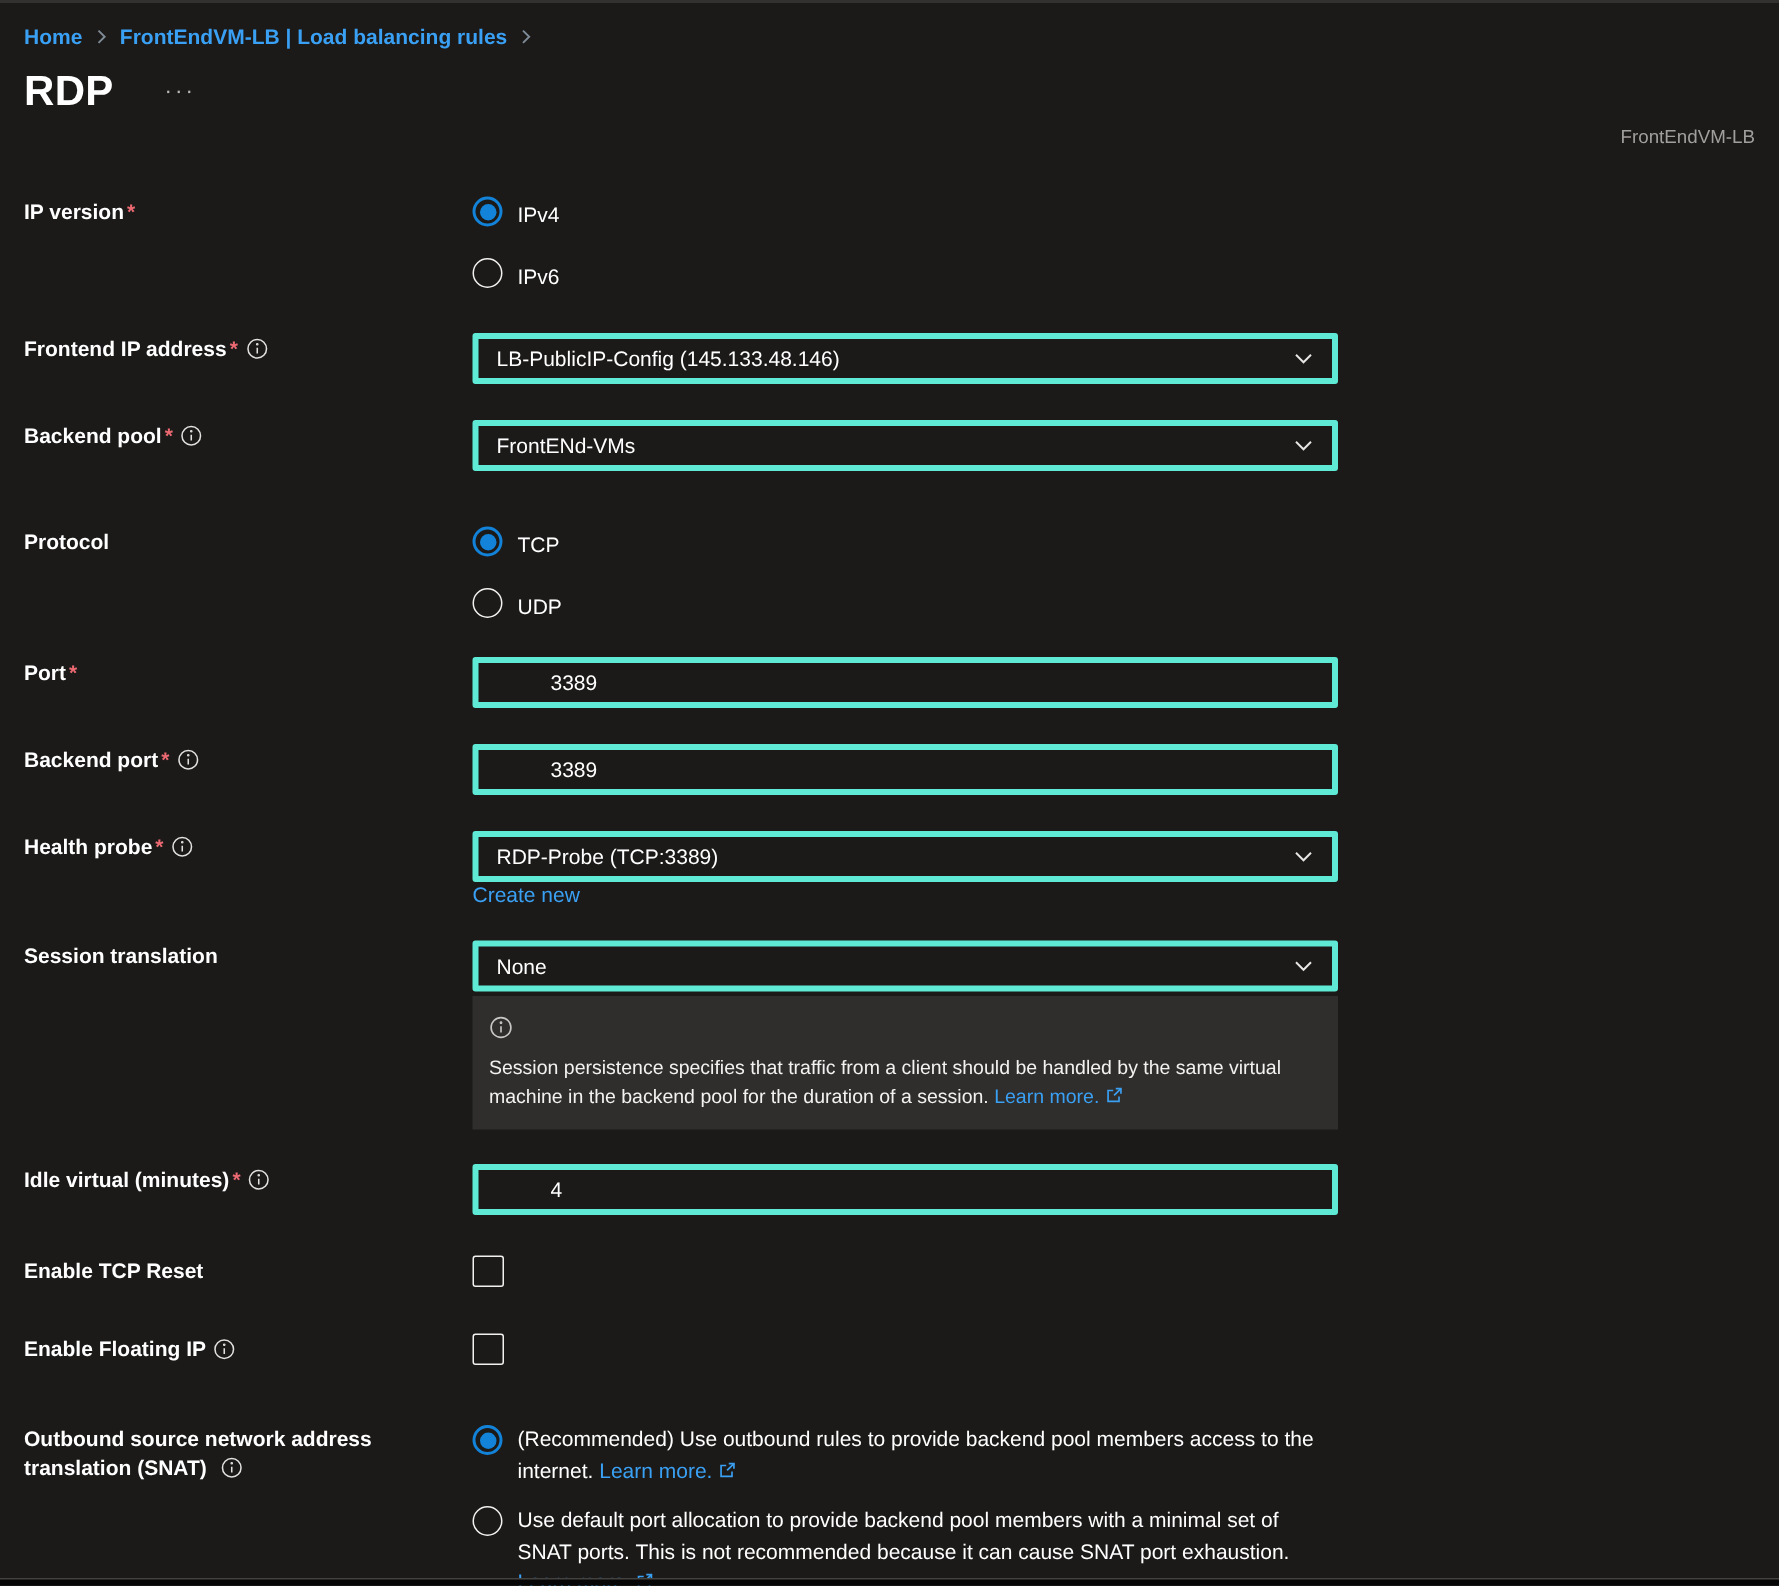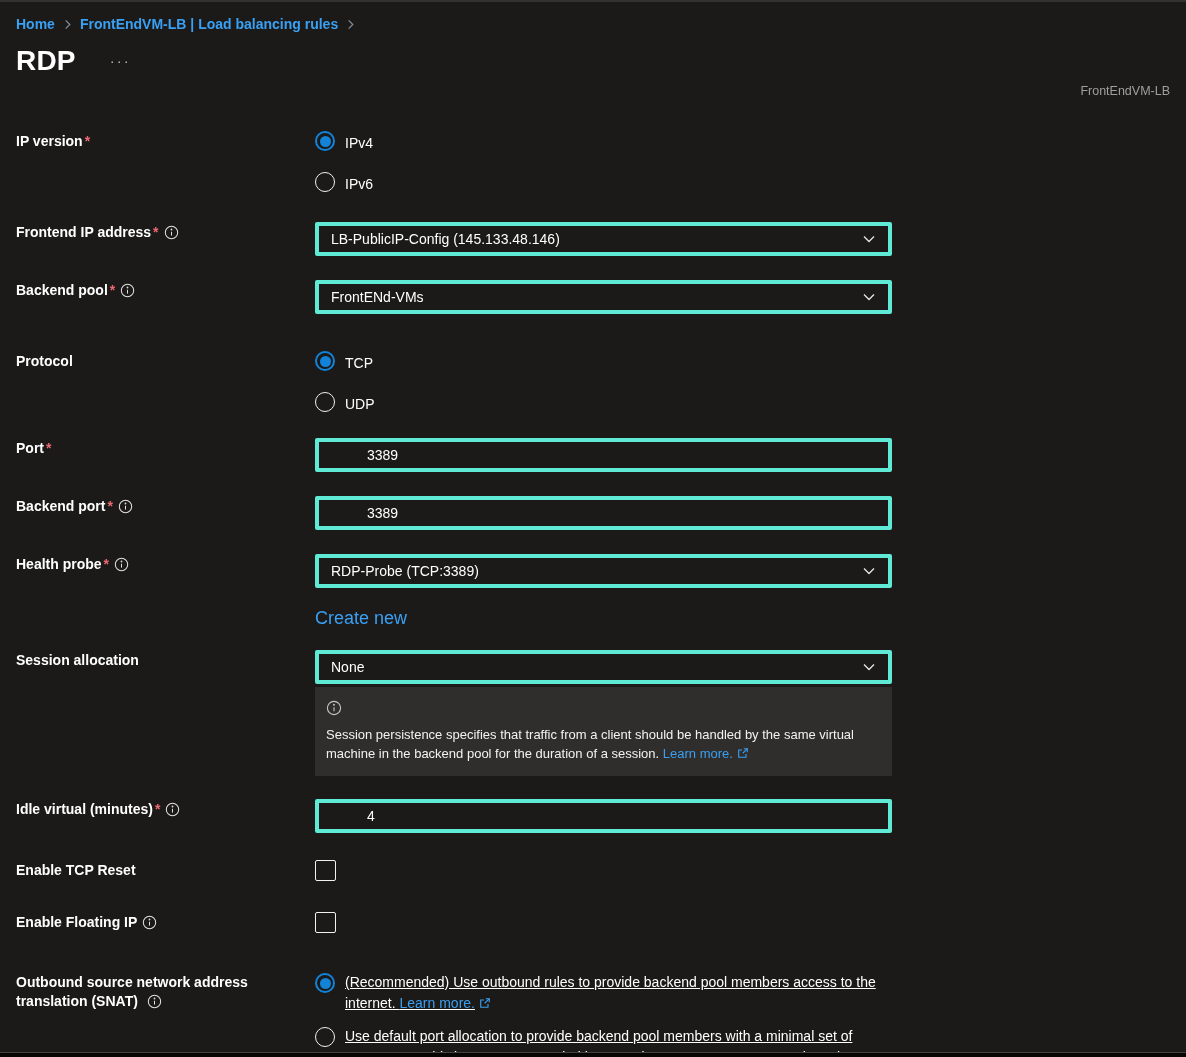--- a/index.html
+++ b/index.html
@@ -66,36 +66,36 @@
   
   .checkbox {
     width: 21px; height: 21px; border: 1.5px solid #f3f2f1; border-radius: 2px;
     background: transparent; cursor: pointer;
   }
 
   
   .link { color: #3aa0f3; text-decoration: none; cursor: pointer; }
   .ext-icon { display: inline-flex; vertical-align: -1px; margin-left: 4px; color: #3aa0f3; }
   .ext-icon svg { width: 12px; height: 12px; }
-  .create-new { display: inline-block; margin-top: 20px; font-size: 18px; }
+  .create-new { display: inline-block; margin-top: 0; font-size: 14px; }
 
   
   .info-box {
     margin-top: 3px; background: #2f2e2d; padding: 11px 14px 13px 11px;
     display: flex; gap: 9px; align-items: flex-start; flex-direction: column;
   }
   .info-box .box-info-icon { color: #c8c6c4; flex: 0 0 auto; margin-top: 2px; display: inline-flex; }
   .info-box .box-info-icon svg { width: 16px; height: 16px; }
   .info-box-text { font-size: 13px; line-height: 19px; color: #f3f2f1; }
 
   
   .snat-options { display: flex; flex-direction: column; gap: 13px; }
   .snat-opt { display: flex; align-items: flex-start; gap: 10px; cursor: pointer; }
   .snat-opt .radio { margin-top: 1px; }
-  .snat-text { font-size: 14px; line-height: 20.5px; color: #ffffff; text-decoration: underline; }
+  .snat-text { font-size: 14px; line-height: 20.5px; color: #ffffff; }
 
   
   .r-ipversion   { margin-bottom: 30px; }
   .r-frontendip  { margin-bottom: 24px; }
   .r-backendpool { margin-bottom: 37px; }
   .r-protocol    { margin-bottom: 26px; }
   .r-port        { margin-bottom: 24px; }
   .r-backendport { margin-bottom: 24px; }
   .r-healthprobe { margin-bottom: 21px; }
   .r-session     { margin-bottom: 23px; }
@@ -263,21 +263,21 @@
                 <polyline points="2,4.5 7,9.5 12,4.5"></polyline>
               </svg>
             </span>
         </div>
         <a class="link create-new">Create new</a>
       </div>
     </div>
 
     <div class="row r-session">
       <div class="row-label">
-        <span>Session allocation</span>
+        <span>Session translation</span>
       </div>
       <div class="row-control">
         <div class="dropdown">
           <span>None</span>
           <span class="chev">
               <svg viewBox="0 0 14 14" fill="none" stroke="currentColor" stroke-width="1.3">
                 <polyline points="2,4.5 7,9.5 12,4.5"></polyline>
               </svg>
             </span>
         </div>

